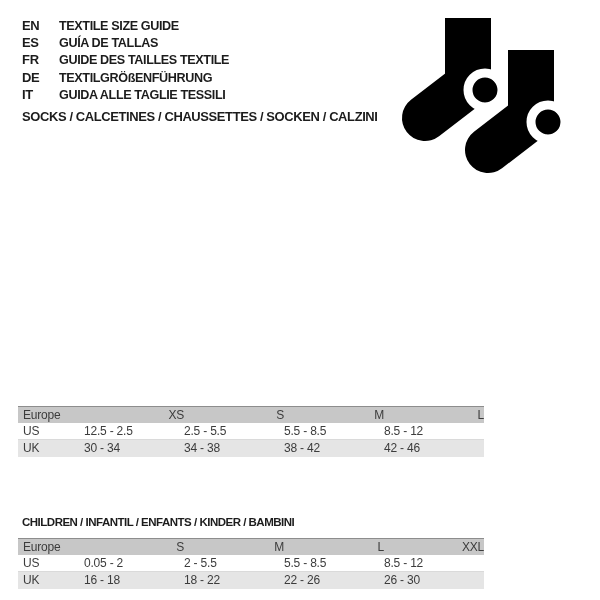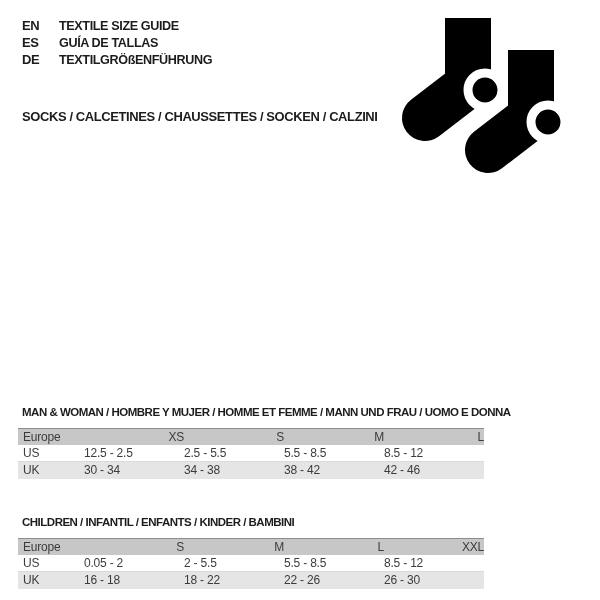--- a/index.html
+++ b/index.html
@@ -69,22 +69,30 @@
   <div class="lang-block">
     <div class="lang-row">
       <span class="lang-code">EN</span>
       <span class="lang-title">TEXTILE SIZE GUIDE</span>
     </div>
     <div class="lang-row">
       <span class="lang-code">ES</span>
       <span class="lang-title">GUÍA DE TALLAS</span>
     </div>
     <div class="lang-row">
+      <span class="lang-code">FR</span>
+      <span class="lang-title">GUIDE DES TAILLES TEXTILE</span>
+    </div>
+    <div class="lang-row">
       <span class="lang-code">DE</span>
       <span class="lang-title">TEXTILGRÖßENFÜHRUNG</span>
+    </div>
+    <div class="lang-row">
+      <span class="lang-code">IT</span>
+      <span class="lang-title">GUIDA ALLE TAGLIE TESSILI</span>
     </div>
   </div>
 
   <div class="category-line">SOCKS / CALCETINES / CHAUSSETTES / SOCKEN / CALZINI</div>
 
   <svg class="socks-svg" viewBox="0 0 200 185" aria-hidden="true">
 
     <g>
       <rect x="55" y="18" width="46" height="70" fill="#000000"></rect>
       <line x1="78" y1="85" x2="35" y2="118" stroke="#000000" stroke-width="46" stroke-linecap="round"></line>
@@ -96,21 +104,20 @@
       <rect x="110" y="42" width="62" height="86" fill="#ffffff"></rect>
       <line x1="141" y1="117" x2="98" y2="150" stroke="#ffffff" stroke-width="62" stroke-linecap="round"></line>
       <rect x="118" y="50" width="46" height="70" fill="#000000"></rect>
       <line x1="141" y1="117" x2="98" y2="150" stroke="#000000" stroke-width="46" stroke-linecap="round"></line>
       <circle cx="158" cy="122" r="13" fill="#000000"></circle>
       <circle cx="158" cy="122" r="17" fill="none" stroke="#ffffff" stroke-width="9"></circle>
     </g>
   </svg>
 
   <div class="table-section section-adults">
-    <div class="table-title">MAN &amp; WOMAN / HOMBRE Y MUJER / HOMME ET FEMME / MANN UND FRAU / UOMO E DONNA</div>
     <table class="size-table">
       <colgroup>
           <col class="label-col">
           <col>
           <col>
           <col>
           <col>
         </colgroup>
       <thead>
         <tr>

